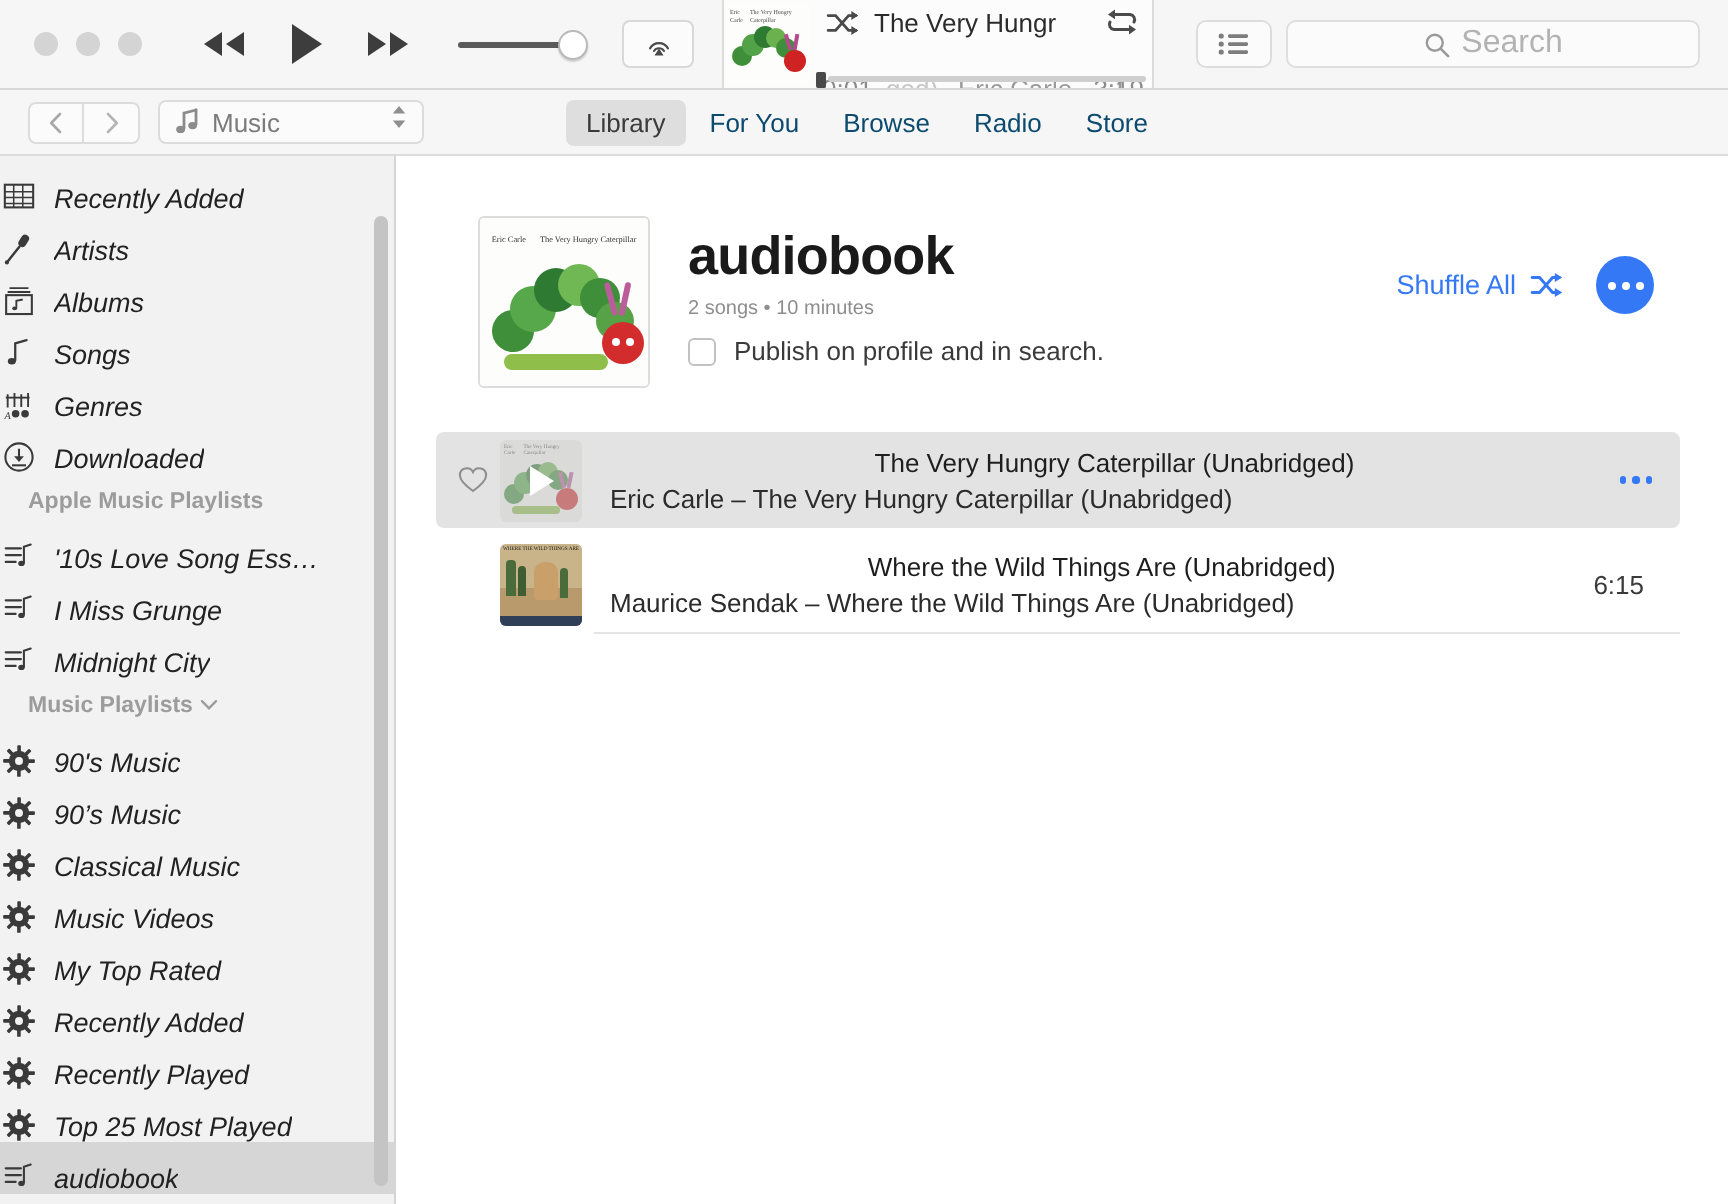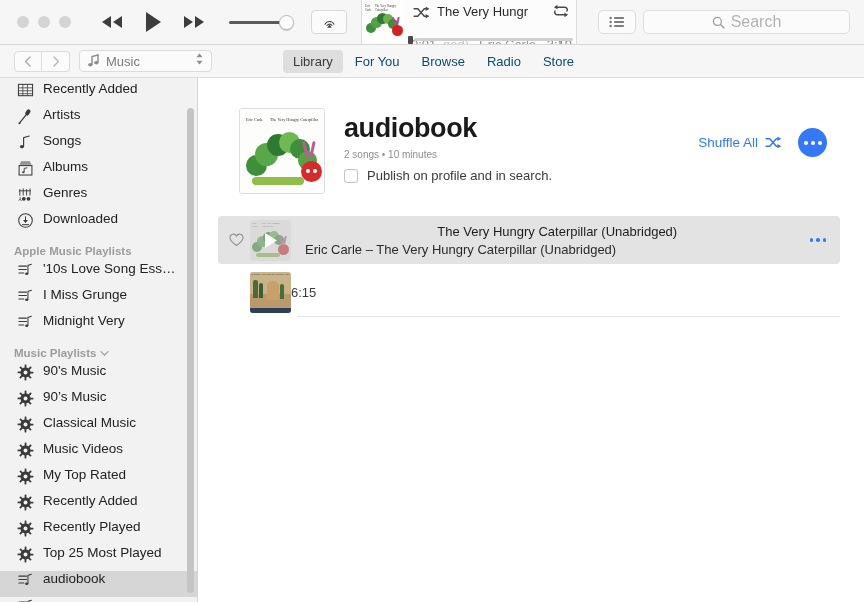--- a/index.html
+++ b/index.html
@@ -90,21 +90,21 @@
   .tab.active { background:#dededE; color:#3a3a3a; }
 
   
   .body { display:flex; height:524px; }
 
   .sidebar {
     width:198px; background:#f2f2f2; border-right:1px solid #d5d5d5;
     position:relative; overflow:hidden; padding-top:3px;
   }
   .sb-item {
-    height:26px; display:flex; align-items:flex-start; gap:9px; padding-left:16px; cursor:pointer;
+    height:26px; display:flex; align-items:flex-end; gap:9px; cursor:pointer;font-style:italic;
   }
   .sb-item.selected { background:#d6d6d6; }
   .sb-label { font-size:13.5px; color:#222; white-space:nowrap; overflow:hidden; text-overflow:ellipsis; }
   .sb-icon { width:18px; height:18px; flex:none; display:flex; align-items:center; justify-content:center; }
   .sb-header {
     font-size:11.5px; font-weight:bold; color:#9c9c9c; padding-left:14px;
     height:24px; display:flex; align-items:flex-end; padding-bottom:4px; gap:4px;
   }
   .sb-scrollbar { position:absolute; right:3px; top:30px; width:7px; height:485px; background:#c4c4c4; border-radius:4px; }
 
@@ -346,36 +346,36 @@
                 <rect x="9.4" y="1.2" width="4.2" height="7" rx="2.1" transform="rotate(32 11.5 4.7)" fill="#3a3a3a"></rect>
        <path d="M9.2 7.8 L3 15.6" stroke="#3a3a3a" stroke-width="1.3" stroke-linecap="round"></path>
        <circle cx="2.6" cy="16.1" r="1.1" fill="#3a3a3a"></circle>
               </svg>
             </span>
             <span class="sb-label">Artists</span>
           </div>
           <div class="sb-item">
             <span class="sb-icon">
               <svg width="17" height="17" viewBox="0 0 18 18">
-                <path d="M13 2.2 L7 3.9 L7 13" fill="none" stroke="#3a3a3a" stroke-width="1.2" stroke-linecap="round"></path>
-       <ellipse cx="5.2" cy="13.4" rx="2.1" ry="1.7" fill="#3a3a3a"></ellipse>
-              </svg>
-            </span>
-            <span class="sb-label">Songs</span>
-          </div>
-          <div class="sb-item">
-            <span class="sb-icon">
-              <svg width="17" height="17" viewBox="0 0 18 18">
                 <path d="M4 2.2h10M3 4.2h12" stroke="#3a3a3a" stroke-width="1"></path>
        <rect x="2.2" y="5.9" width="13.6" height="10" fill="none" stroke="#3a3a3a" stroke-width="1.1"></rect>
        <path d="M11 8.2 L7.6 8.9 L7.6 12.6" fill="none" stroke="#3a3a3a" stroke-width="1"></path>
        <ellipse cx="6.7" cy="12.9" rx="1.3" ry="1" fill="#3a3a3a"></ellipse>
               </svg>
             </span>
             <span class="sb-label">Albums</span>
+          </div>
+          <div class="sb-item">
+            <span class="sb-icon">
+              <svg width="17" height="17" viewBox="0 0 18 18">
+                <path d="M13 2.2 L7 3.9 L7 13" fill="none" stroke="#3a3a3a" stroke-width="1.2" stroke-linecap="round"></path>
+       <ellipse cx="5.2" cy="13.4" rx="2.1" ry="1.7" fill="#3a3a3a"></ellipse>
+              </svg>
+            </span>
+            <span class="sb-label">Songs</span>
           </div>
           <div class="sb-item">
             <span class="sb-icon">
               <svg width="17" height="17" viewBox="0 0 18 18">
                 <g stroke="#3a3a3a" stroke-width="1" fill="none">
          <path d="M3 3.3v7M6.6 2.6v7.5M10.2 3.3v6.8M13.8 2.6v7.4"></path>
          <path d="M2 5.1h12.6"></path>
        </g>
        <text x="1.3" y="16.3" font-size="5.4" fill="#3a3a3a" font-family="Liberation Serif, serif">A</text>
        <circle cx="7.2" cy="13.6" r="2" fill="#3a3a3a"></circle>
@@ -425,21 +425,21 @@
           <div class="sb-item">
             <span class="sb-icon">
               <svg width="17" height="17" viewBox="0 0 18 18">
                 <g stroke="#3a3a3a" stroke-width="1.2" stroke-linecap="round">
          <path d="M2 4.4h8M2 8h8M2 11.6h5.2"></path>
        </g>
        <path d="M15.2 2.4 L11.6 3.6 L11.6 12" fill="none" stroke="#3a3a3a" stroke-width="1.1" stroke-linecap="round"></path>
        <ellipse cx="10.3" cy="12.4" rx="1.7" ry="1.4" fill="#3a3a3a"></ellipse>
               </svg>
             </span>
-            <span class="sb-label">Midnight Very</span>
+            <span class="sb-label">Midnight City</span>
           </div>
           <div class="sb-header">
             <span>Music Playlists</span>
             <span><svg width="9" height="7" viewBox="0 0 9 7">
                 <path d="M1 1.6 L4.5 5.2 L8 1.6" fill="none" stroke="#9c9c9c" stroke-width="1.2" stroke-linecap="round"></path>
               </svg></span>
           </div>
           <div class="sb-item">
             <span class="sb-icon">
               <svg width="17" height="17" viewBox="0 0 18 18">
@@ -701,20 +701,24 @@
               <div class="wild-art">
       <div style="position:absolute;top:1px;left:1px;right:1px;font-size:2.6px;color:#1a1a1a;text-align:center;font-family:'Liberation Serif',serif;">WHERE THE WILD THINGS ARE</div>
       <div style="position:absolute;left:0;right:0;bottom:5px;height:14px;background:#b89a6c;"></div>
       <div style="position:absolute;left:3px;top:8px;width:5px;height:18px;background:#4a6b3a;border-radius:2px 2px 0 0;"></div>
       <div style="position:absolute;left:9px;top:11px;width:4px;height:15px;background:#3f5d33;border-radius:2px 2px 0 0;"></div>
       <div style="position:absolute;left:17px;top:9px;width:12px;height:19px;background:#c9a06a;border-radius:5px 5px 2px 2px;"></div>
       <div style="position:absolute;left:30px;top:12px;width:4px;height:15px;background:#4a6b3a;border-radius:2px 2px 0 0;"></div>
       <div style="position:absolute;left:0;right:0;bottom:0;height:5px;background:#2f3f57;"></div>
     </div>
             </div>
+            <div class="track-text">
+              <div class="track-name">Where the Wild Things Are (Unabridged)</div>
+              <div class="track-artist">Maurice Sendak – Where the Wild Things Are (Unabridged)</div>
+            </div>
             <div class="track-time">6:15</div>
           </div>
           <div class="track-sep"></div>
         </div>
 
     </div>
   </div>
 </div>
 
 </body></html>

